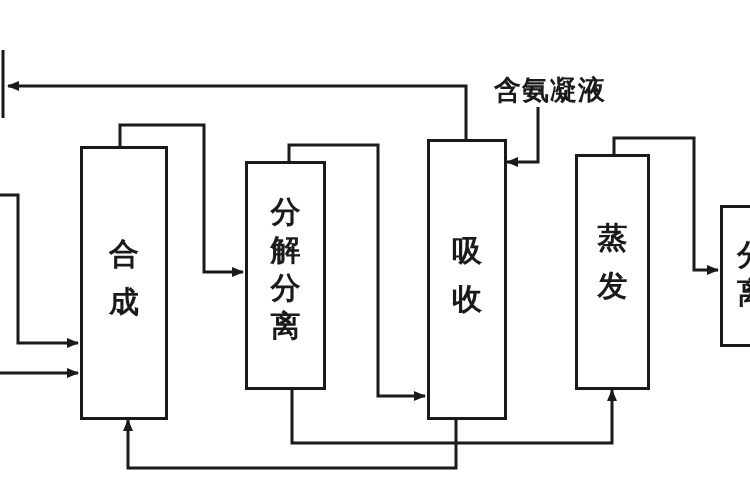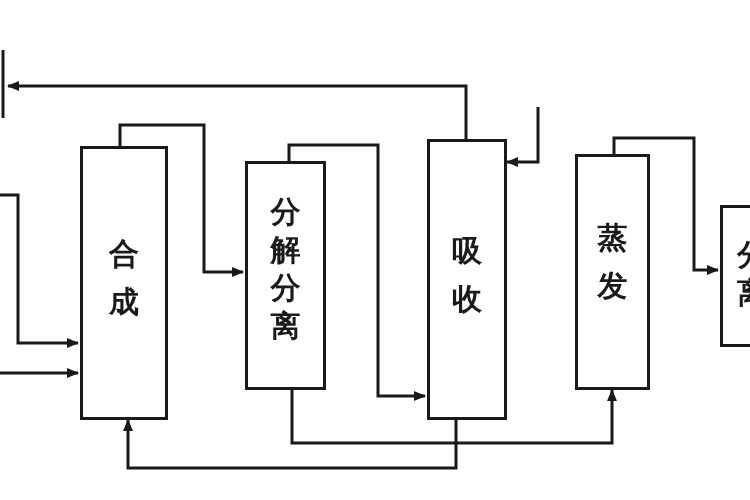--- a/index.html
+++ b/index.html
@@ -76,14 +76,15 @@
     </div>
   </div>
 
   <div class="unit" style="left:720px; top:205px; width:60px; height:142px; justify-content:flex-start; align-items:flex-start; padding-left:14px;">
     <div class="unit-label" style="margin-top:28px;">
       <span>分</span>
       <span>离</span>
     </div>
   </div>
 
+  <div class="feed-label" style="left:494px; top:72px;">含氨凝液</div>
 
 </div>
 
 </body></html>

